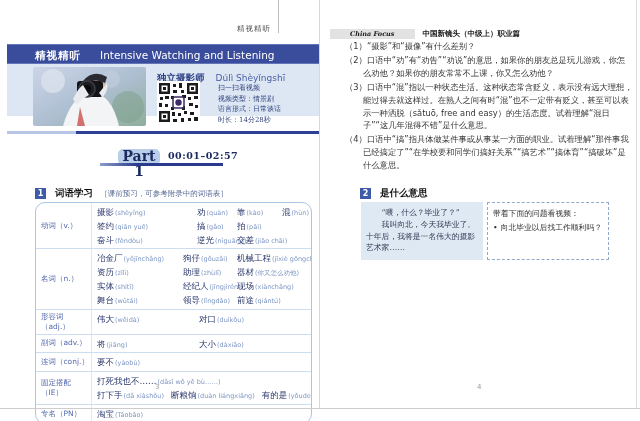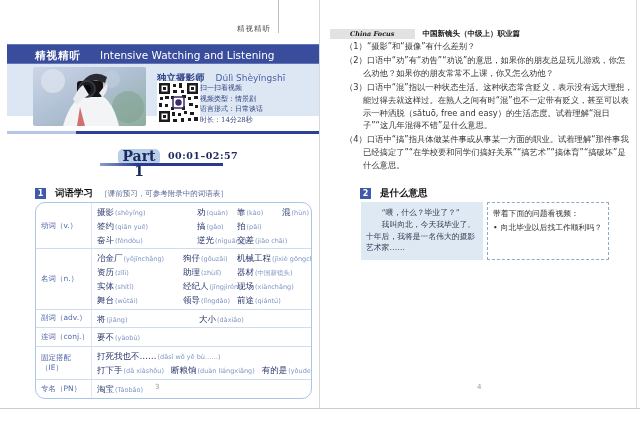--- a/index.html
+++ b/index.html
@@ -27,21 +27,21 @@
   .banner-zh{color:#ffffff;font-weight:bold;font-size:10.5px;margin-left:28px;letter-spacing:1px;}
   .banner-en{color:#ffffff;font-size:10.5px;margin-left:14px;}
 
   
   .infobox{position:absolute;left:0;top:64px;width:312px;height:52px;background:#dde7f4;}
   .photo{position:absolute;left:26px;top:3px;width:113px;height:59px;overflow:hidden;border-radius:2px;}
   .vtitle{position:absolute;left:150px;top:2px;white-space:nowrap;}
   .vzh{font-weight:bold;font-size:9.5px;color:#2d3f86;}
   .vpy{font-size:9px;color:#4a5fa5;margin-left:6px;}
   .qr{position:absolute;left:150px;top:17px;width:43px;height:43px;background:#fff;}
-  .vinfo{position:absolute;left:193px;top:19px;font-family:"DejaVu Serif","Liberation Serif",serif;
+  .vinfo{position:absolute;left:211px;top:19px;font-family:"DejaVu Serif","Liberation Serif",serif;
          font-size:7px;color:#33437e;line-height:10.5px;}
   .boxrule{position:absolute;left:0;top:131px;width:312px;height:2.5px;
            background:linear-gradient(to right,#b7c6e6 0,#b7c6e6 22%,#2e3f96 22%,#2e3f96 100%);}
 
   
   .part-tab{position:absolute;left:111px;top:149px;width:42px;height:15px;background:#b9cfe9;border-radius:5px 5px 4px 4px;
             text-align:center;line-height:15px;font-family:"DejaVu Serif","Liberation Serif",serif;
             font-weight:bold;font-size:14px;color:#1c2a60;}
   .part-time{position:absolute;left:161px;top:150px;font-family:"DejaVu Serif","Liberation Serif",serif;
              font-weight:bold;font-size:9.5px;color:#1c2a60;letter-spacing:.5px;}
@@ -208,23 +208,29 @@
           <div class="vlines">
             <div class="vline"><span class="vi"><span class="w">摄影</span><span class="p">(shèyǐng)</span></span><span class="vi"><span class="w">劝</span><span class="p">(quàn)</span></span><span class="vi"><span class="w">靠</span><span class="p">(kào)</span></span><span class="vi"><span class="w">混</span><span class="p">(hùn)</span></span></div>
             <div class="vline"><span class="vi"><span class="w">签约</span><span class="p">(qiān yuē)</span></span><span class="vi"><span class="w">搞</span><span class="p">(gǎo)</span></span><span class="vi"><span class="w">拍</span><span class="p">(pāi)</span></span></div>
             <div class="vline"><span class="vi"><span class="w">奋斗</span><span class="p">(fèndòu)</span></span><span class="vi"><span class="w">逆光</span><span class="p">(nìguāng)</span></span><span class="vi"><span class="w">交差</span><span class="p">(jiāo chāi)</span></span></div>
           </div>
         </div>
         <div class="vrow vt-noun">
           <div class="vlabel">名词（n.）</div>
           <div class="vlines">
             <div class="vline"><span class="vi"><span class="w">冶金厂</span><span class="p">(yějīnchǎng)</span></span><span class="vi"><span class="w">狗仔</span><span class="p">(gǒuzǎi)</span></span><span class="vi"><span class="w">机械工程</span><span class="p">(jīxiè gōngchéng)</span></span></div>
-            <div class="vline"><span class="vi"><span class="w">资历</span><span class="p">(zīlì)</span></span><span class="vi"><span class="w">助理</span><span class="p">(zhùlǐ)</span></span><span class="vi"><span class="w">器材</span><span class="p">(中国新镜头)</span></span></div>
+            <div class="vline"><span class="vi"><span class="w">资历</span><span class="p">(zīlì)</span></span><span class="vi"><span class="w">助理</span><span class="p">(zhùlǐ)</span></span><span class="vi"><span class="w">器材</span><span class="p">(你又怎么劝他)</span></span></div>
             <div class="vline"><span class="vi"><span class="w">实体</span><span class="p">(shítǐ)</span></span><span class="vi"><span class="w">经纪人</span><span class="p">(jīngjìrén)</span></span><span class="vi"><span class="w">现场</span><span class="p">(xiànchǎng)</span></span></div>
             <div class="vline"><span class="vi"><span class="w">舞台</span><span class="p">(wǔtái)</span></span><span class="vi"><span class="w">领导</span><span class="p">(lǐngdǎo)</span></span><span class="vi"><span class="w">前途</span><span class="p">(qiántú)</span></span></div>
+          </div>
+        </div>
+        <div class="vrow vt-adj">
+          <div class="vlabel">形容词（adj.）</div>
+          <div class="vlines">
+            <div class="vline"><span class="vi"><span class="w">伟大</span><span class="p">(wěidà)</span></span><span class="vi"><span class="w">对口</span><span class="p">(duìkǒu)</span></span></div>
           </div>
         </div>
         <div class="vrow vt-adv">
           <div class="vlabel">副词（adv.）</div>
           <div class="vlines">
             <div class="vline"><span class="vi"><span class="w">将</span><span class="p">(jiāng)</span></span><span class="vi"><span class="w">大小</span><span class="p">(dàxiǎo)</span></span></div>
           </div>
         </div>
         <div class="vrow vt-conj">
           <div class="vlabel">连词（conj.）</div>

